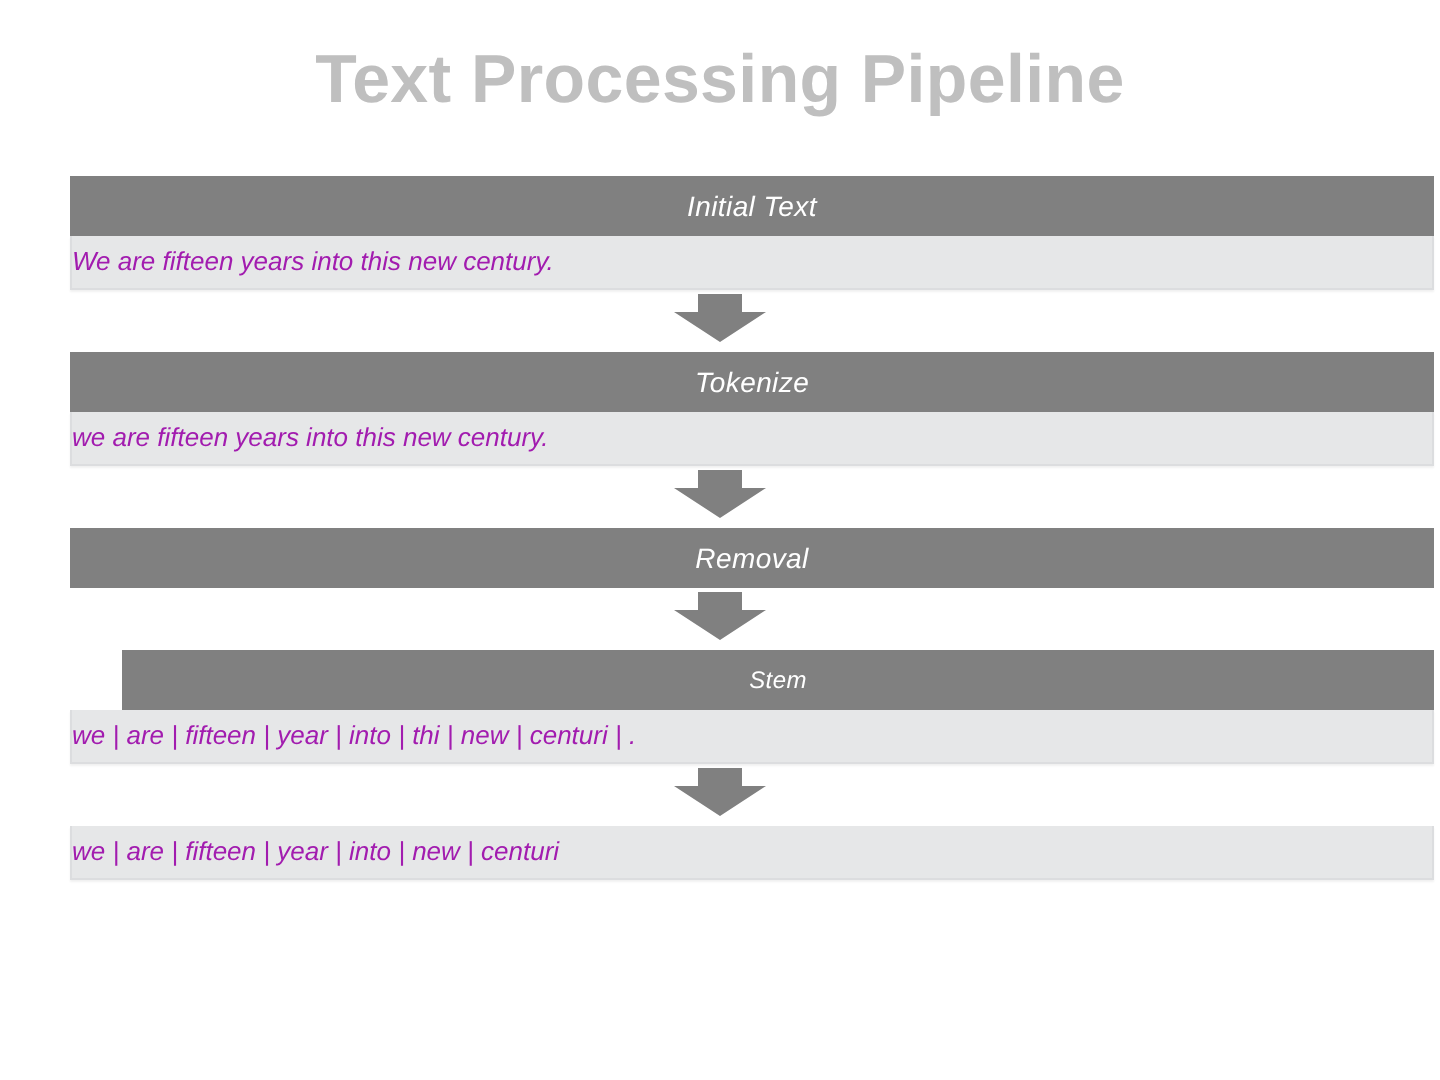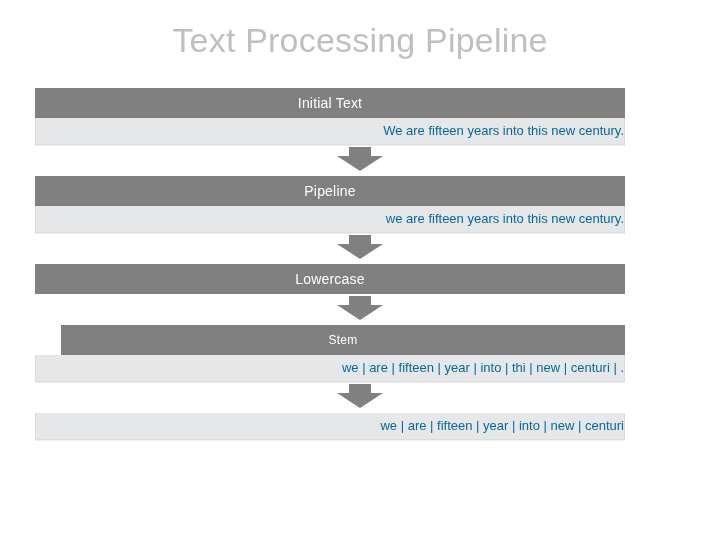--- a/index.html
+++ b/index.html
@@ -19,56 +19,57 @@
     height: 540px;
     background: #ffffff;
   }
   .slide-title {
     position: absolute;
     top: 18px;
     left: 0;
     width: 720px;
     text-align: center;
     font-size: 34px;
-    font-weight: normal;
+    font-weight: bold;
     color: #bfbfbf;
     letter-spacing: 0.2px;
     line-height: 44px;
     white-space: nowrap;
   }
   .pipeline {
     position: absolute;
     top: 88px;
     left: 35px;
     width: 650px;
   }
   .stage {
-    width: 590px;
+    width: 682px;
+    font-style: italic;
   }
   .stage-header {
     background: #808080;
     color: #ffffff;
     text-align: center;
     font-size: 14px;
     line-height: 30px;
     height: 30px;
     letter-spacing: 0.2px;
     white-space: nowrap;
     overflow: hidden;
   }
   .stage-header.small {
     font-size: 12px;
     margin-left: 26px;
   }
   .stage-body {
     background: #e6e7e8;
     border: 1px solid #dcdddf;
     border-top: none;
-    color: #0369a1;
-    text-align: right;
+    color: #a21caf;
+    text-align: left;
     font-size: 13px;
     line-height: 26px;
     height: 26px;
     white-space: nowrap;
     overflow: hidden;
     box-shadow: 0 1px 1px rgba(0,0,0,0.06);
   }
   .connector {
     height: 29px;
     display: flex;
@@ -100,33 +101,33 @@
     </div>
     <div class="connector">
       <span class="arrow-down">
         <svg width="46" height="24" viewBox="0 0 46 24" xmlns="http://www.w3.org/2000/svg">
           <polygon points="12,0 34,0 34,9 46,9 23,24 0,9 12,9" fill="#808080"></polygon>
         </svg>
       </span>
     </div>
 
     <div class="stage">
-      <div class="stage-header">Pipeline</div>
+      <div class="stage-header">Tokenize</div>
       <div class="stage-body">we are fifteen years into this new century.</div>
     </div>
     <div class="connector">
       <span class="arrow-down">
         <svg width="46" height="24" viewBox="0 0 46 24" xmlns="http://www.w3.org/2000/svg">
           <polygon points="12,0 34,0 34,9 46,9 23,24 0,9 12,9" fill="#808080"></polygon>
         </svg>
       </span>
     </div>
 
     <div class="stage">
-      <div class="stage-header">Lowercase</div>
+      <div class="stage-header">Removal</div>
     </div>
     <div class="connector">
       <span class="arrow-down">
         <svg width="46" height="24" viewBox="0 0 46 24" xmlns="http://www.w3.org/2000/svg">
           <polygon points="12,0 34,0 34,9 46,9 23,24 0,9 12,9" fill="#808080"></polygon>
         </svg>
       </span>
     </div>
 
     <div class="stage">

